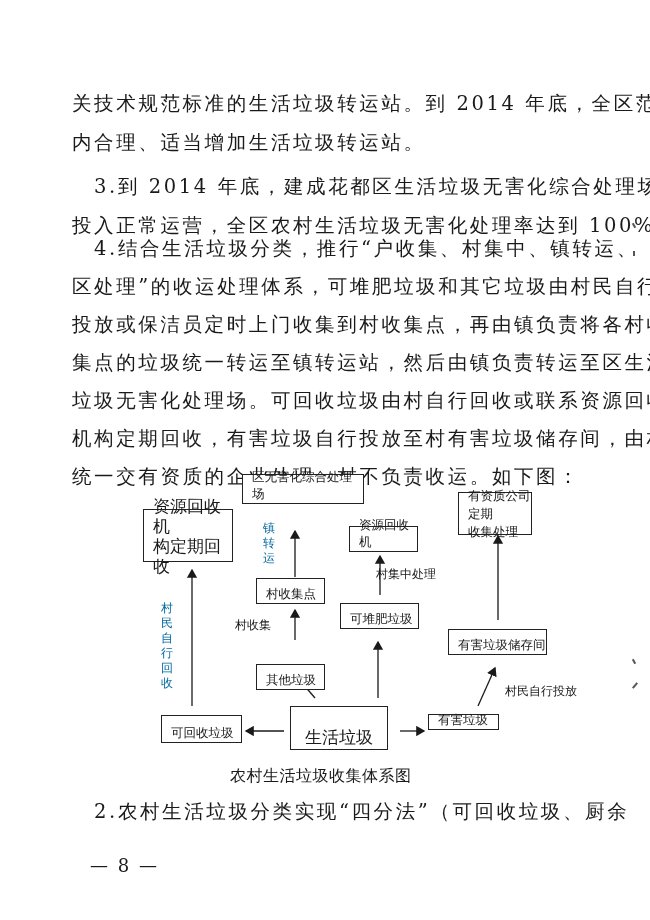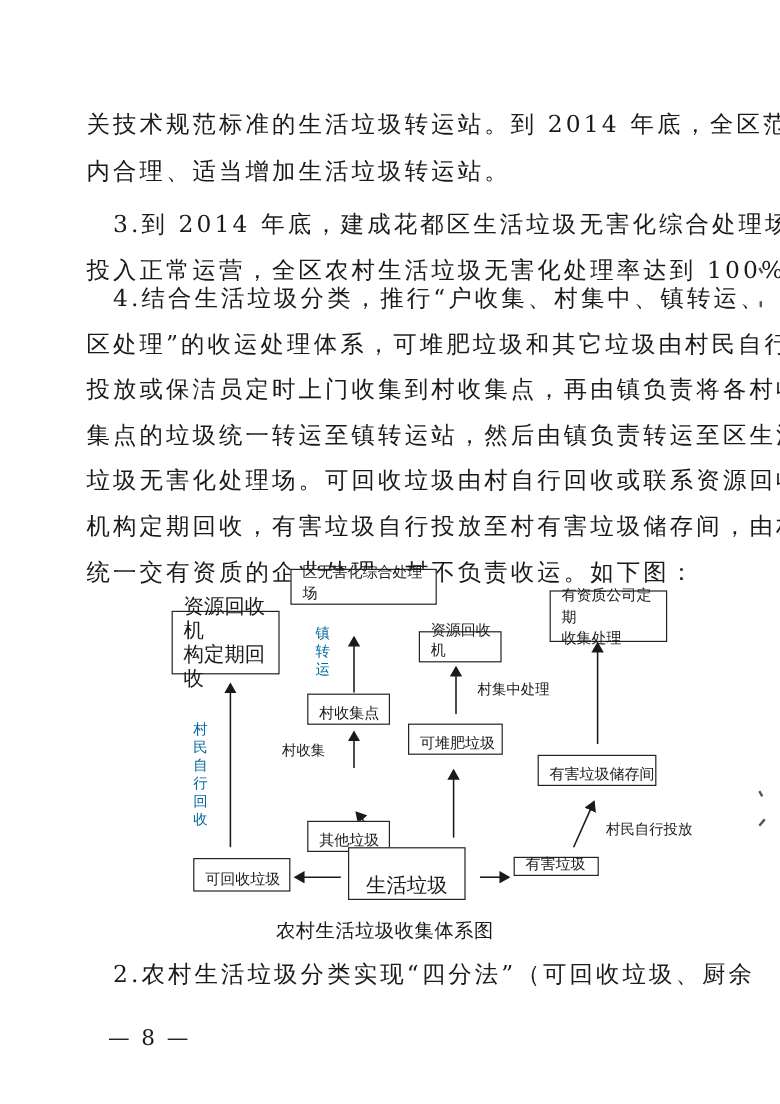--- a/index.html
+++ b/index.html
@@ -91,55 +91,55 @@
 
   <div class="box two-line" style="left:143px;top:509px;width:90px;height:53px;font-size:17px;">
     <span>资源回收机</span>
     <span>构定期回收</span>
   </div>
 
   <div class="box" style="left:349px;top:526px;width:69px;height:26px;">
     <span>资源回收机</span>
   </div>
 
-  <div class="box two-line" style="left:458px;top:492px;width:98px;height:43px;line-height:18px;">
+  <div class="box two-line" style="left:458px;top:492px;width:74px;height:43px;line-height:18px;">
     <span>有资质公司定期</span>
     <span>收集处理</span>
   </div>
 
   <div class="box" style="left:256px;top:578px;width:69px;height:26px;">
     <span>村收集点</span>
   </div>
 
   <div class="box" style="left:340px;top:603px;width:79px;height:26px;">
     <span>可堆肥垃圾</span>
   </div>
 
   <div class="box" style="left:448px;top:629px;width:99px;height:26px;">
     <span>有害垃圾储存间</span>
   </div>
 
-  <div class="box" style="left:256px;top:684px;width:69px;height:26px;font-family:Liberation Mono, monospace;">
+  <div class="box" style="left:256px;top:664px;width:69px;height:26px;font-family:Liberation Mono, monospace;">
     <span>其他垃圾</span>
   </div>
 
   <div class="box" style="left:161px;top:715px;width:81px;height:28px;">
     <span>可回收垃圾</span>
   </div>
 
   <div class="box" style="left:290px;top:706px;width:98px;height:44px;font-size:17px;justify-content:center;padding-left:0;">
     <span>生活垃圾</span>
   </div>
 
   <div class="box" style="left:428px;top:714px;width:71px;height:16px;">
     <span>有害垃圾</span>
   </div>
 
   <div class="vlbl" style="left:263px;top:521px;">镇转运</div>
-  <div class="lbl" style="left:398px;top:566px;text-align:right;">村集中处理</div>
+  <div class="lbl" style="left:376px;top:566px;text-align:right;">村集中处理</div>
   <div class="lbl" style="left:235px;top:617px;">村收集</div>
   <div class="vlbl" style="left:161px;top:601px;">村民自行回收</div>
   <div class="lbl" style="left:505px;top:683px;">村民自行投放</div>
 </div>
 
 <div class="caption">农村生活垃圾收集体系图</div>
 
 <div>
   <div class="para-line" style="top:800px">　2.农村生活垃圾分类实现“四分法”（可回收垃圾、厨余</div>
 </div>

